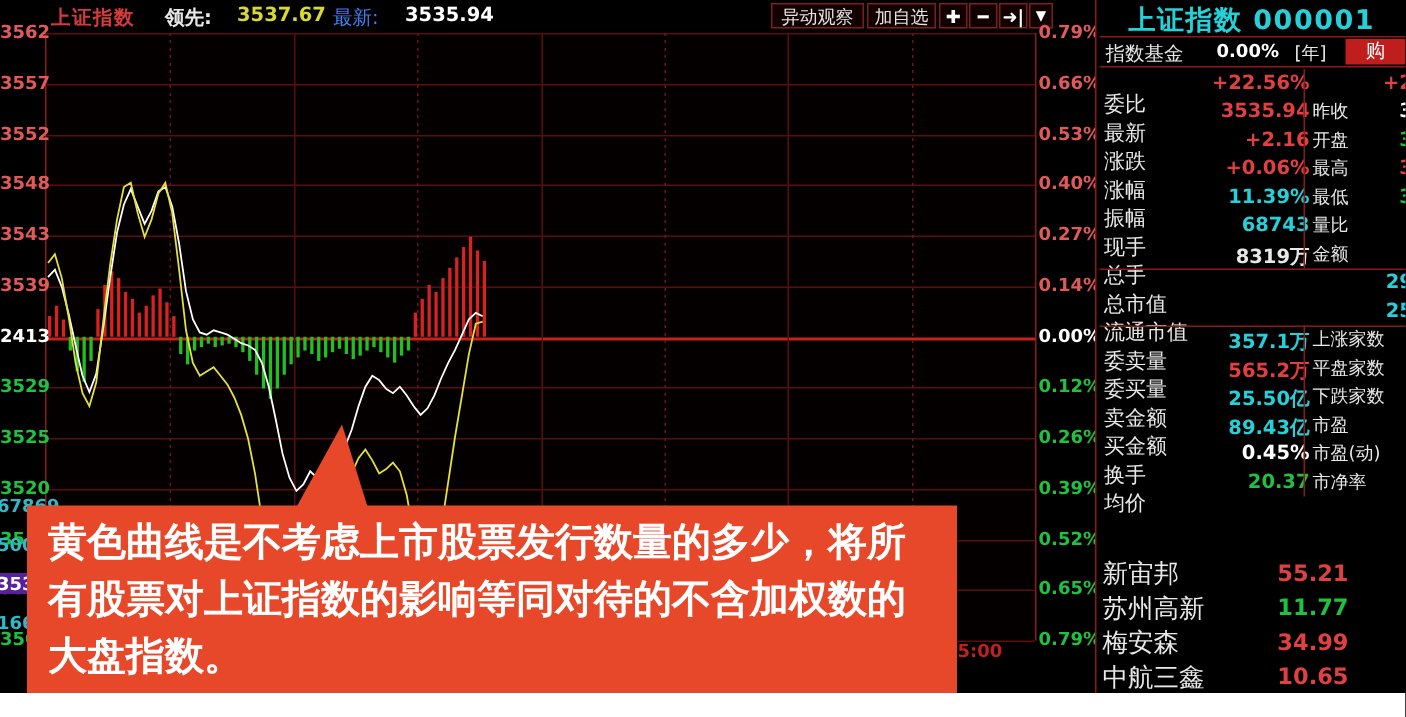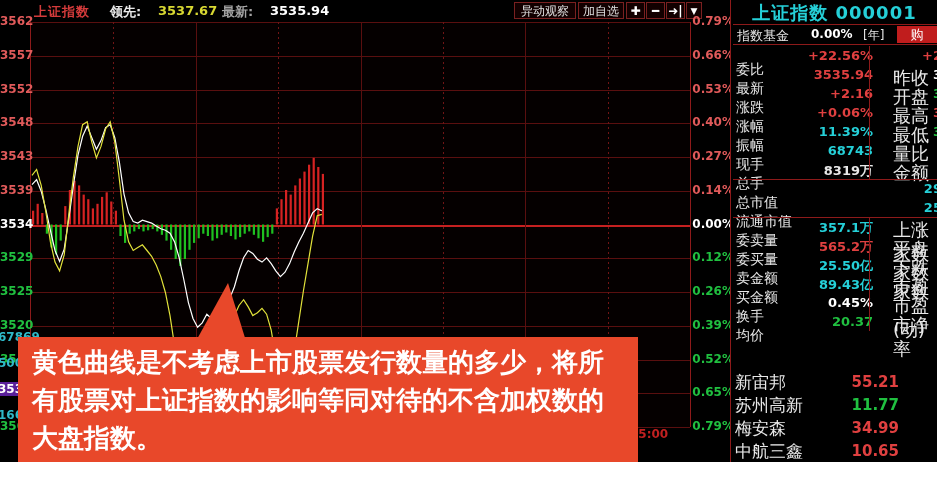--- a/index.html
+++ b/index.html
@@ -6,21 +6,21 @@
   body{width:937px;height:478px;overflow:hidden;font-family:"DejaVu Sans","Liberation Sans",sans-serif;}
   #app{position:relative;width:937px;height:478px;background:#000;}
 
   
   #chart-panel{position:absolute;left:0;top:0;width:730px;height:478px;background:#000;}
 
   #chart-header{position:absolute;left:0;top:0;width:730px;height:22px;background:#000;}
   .hdr-name{position:absolute;left:34px;top:3px;font-size:13px;font-weight:bold;color:#d43b3b;letter-spacing:1px;}
   .hdr-lead-lbl{position:absolute;left:110px;top:3px;font-size:13px;font-weight:bold;color:#e8e8e8;}
   .hdr-lead-val{position:absolute;left:158px;top:3px;font-size:13px;font-weight:bold;color:#d8d832;}
-  .hdr-last-lbl{position:absolute;left:222px;top:3px;font-size:13px;font-weight:bold;color:#a3a3a3;}
+  .hdr-last-lbl{position:absolute;left:222px;top:3px;font-size:13px;font-weight:normal;color:#3b82f6;}
   .hdr-last-val{position:absolute;left:270px;top:3px;font-size:13px;font-weight:bold;color:#ffffff;}
 
   .tool-btn{position:absolute;top:2px;height:17px;line-height:17px;border:1px solid #7a2020;
             background:#120000;color:#e2e2e2;font-size:12px;text-align:center;box-sizing:border-box;}
   #btn-abnormal{left:514px;width:62px;}
   #btn-addfav{left:578px;width:46px;}
   #btn-plus{left:626px;width:19px;color:#fff;font-weight:bold;}
   #btn-minus{left:646px;width:19px;color:#fff;font-weight:bold;}
   #btn-next{left:666px;width:19px;color:#fff;font-weight:bold;}
   #btn-drop{left:686px;width:16px;color:#fff;font-size:9px;}
@@ -56,21 +56,21 @@
             border-bottom:1px solid #8d1a1a;}
   #fund-lbl{position:absolute;left:4px;top:2px;color:#e6e6e6;font-size:13px;}
   #fund-val{position:absolute;left:78px;top:2px;color:#ffffff;font-size:12px;font-weight:bold;}
   #fund-unit{position:absolute;left:130px;top:2px;color:#e6e6e6;font-size:12px;}
   #fund-buy{position:absolute;left:164px;top:1px;width:40px;height:17px;background:#c01d1d;color:#fff;
             font-size:13px;text-align:center;line-height:17px;}
 
   .qrow{position:absolute;left:2px;width:205px;height:19px;}
   .qlbl{position:absolute;left:3px;top:15px;font-size:14px;color:#e8e8e8;}
   .qval{position:absolute;left:44px;top:2px;width:96px;text-align:right;font-size:13px;font-weight:bold;}
-  .qlbl2{position:absolute;left:160px;top:1px;font-size:18px;color:#e8e8e8;}
+  .qlbl2{position:absolute;left:142px;top:1px;font-size:12px;color:#e8e8e8;}
   .qval2{position:absolute;left:178px;top:2px;width:40px;text-align:right;font-size:13px;font-weight:bold;}
   .sep{position:absolute;left:2px;width:205px;height:0;border-top:1px solid #8d1a1a;}
   .vsep{position:absolute;left:138px;width:0;border-left:1px solid #8d1a1a;}
 
   #list-head{position:absolute;left:2px;top:347px;width:205px;height:21px;
              border-top:1px solid #8d1a1a;border-bottom:1px dotted #6d3b8f;}
   #lh-name{position:absolute;left:28px;top:1px;font-size:15px;color:#e8e8e8;}
   #lh-price{position:absolute;left:118px;top:1px;font-size:15px;color:#e8e8e8;}
   #lh-more{position:absolute;left:192px;top:1px;font-size:15px;color:#e8e8e8;}
   .srow{position:absolute;left:2px;width:205px;height:23px;}
@@ -198,21 +198,21 @@
         </svg>
     </div>
 
     <div id="axis-left">
         <div class="axl c-up" style="left: 0px; top: 14px;">3562</div>
         <div class="axl c-up" style="left: 0px; top: 47.75px;">3557</div>
         <div class="axl c-up" style="left: 0px; top: 81.5px;">3552</div>
         <div class="axl c-up" style="left: 0px; top: 115.25px;">3548</div>
         <div class="axl c-up" style="left: 0px; top: 149px;">3543</div>
         <div class="axl c-up" style="left: 0px; top: 182.75px;">3539</div>
-        <div class="axl c-nu" style="left: 0px; top: 216.5px;">3534</div>
+        <div class="axl c-nu" style="left: 0px; top: 216.5px;">2413</div>
         <div class="axl c-dn" style="left: 0px; top: 250.25px;">3529</div>
         <div class="axl c-dn" style="left: 0px; top: 284px;">3525</div>
         <div class="axl c-dn" style="left: 0px; top: 317.75px;">3520</div>
         <div class="axl c-dn" style="left: 0px; top: 351.5px;">3515</div>
         <div class="axl c-dn" style="left: 0px; top: 385.25px;">3511</div>
         <div class="axl c-dn" style="left: 0px; top: 419px;">3506</div>
       </div>
     <div id="axis-right">
         <div class="axr c-up" style="left: 692px; top: 14px;">0.79%</div>
         <div class="axr c-up" style="left: 692px; top: 47.75px;">0.66%</div>

